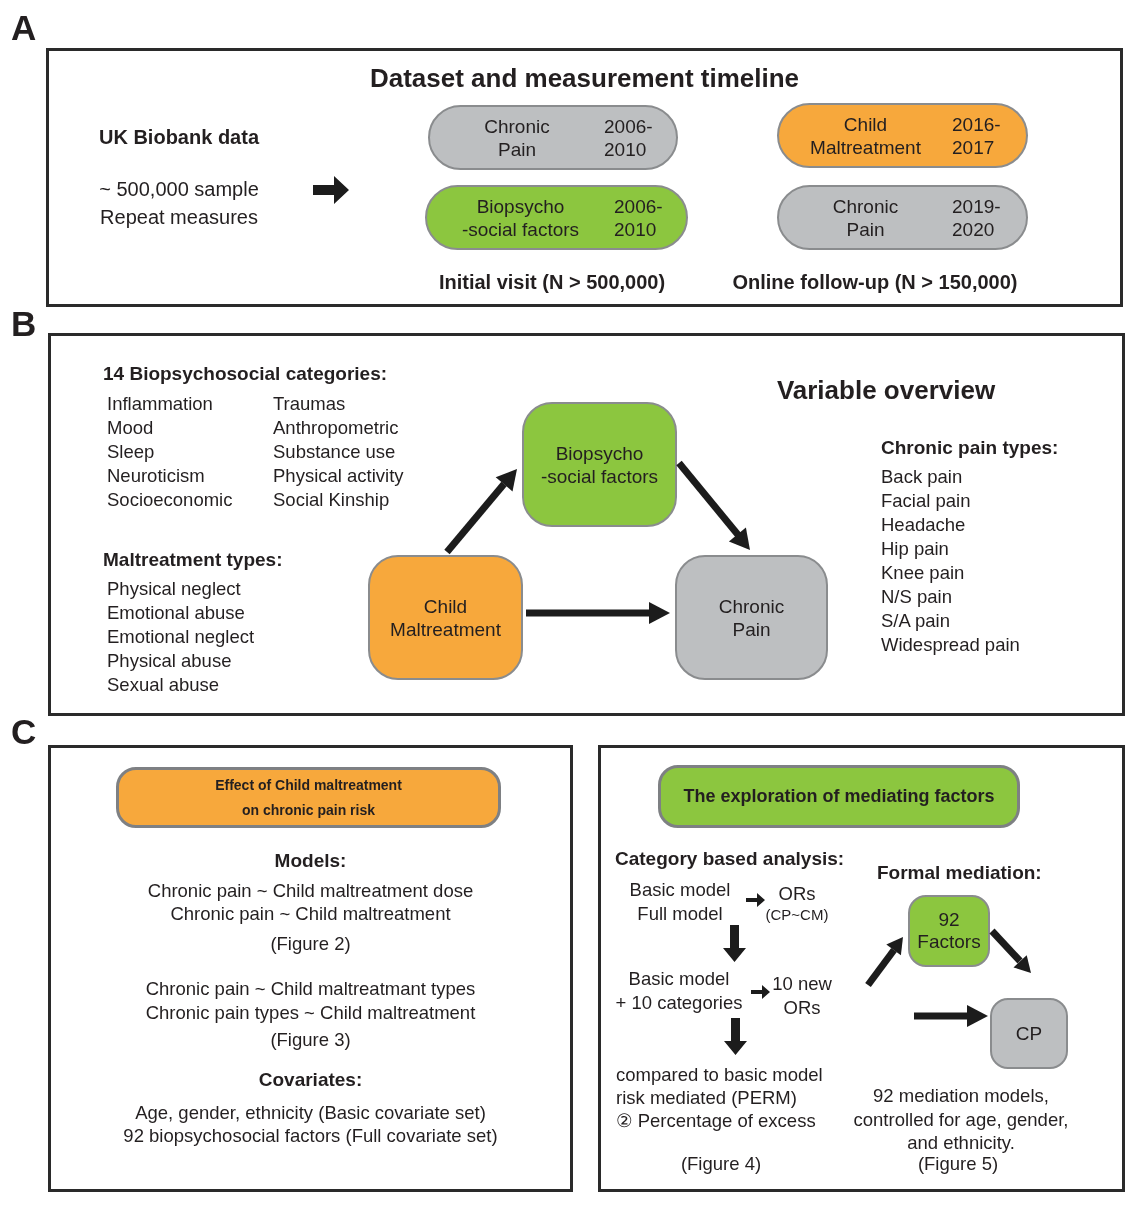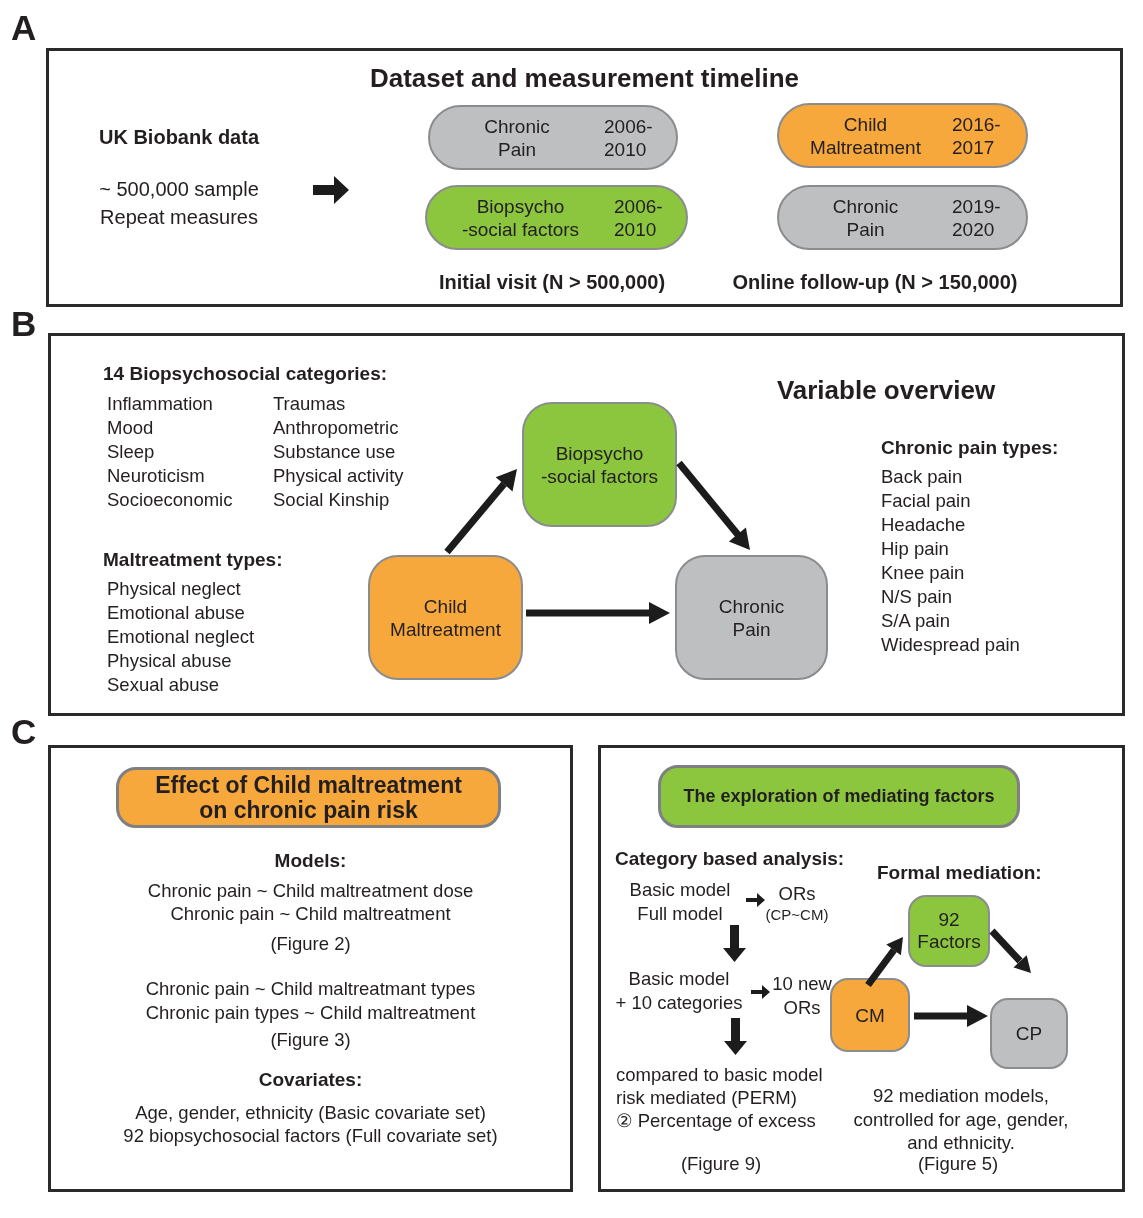--- a/index.html
+++ b/index.html
@@ -147,21 +147,21 @@
       <div>Child</div>
       <div>Maltreatment</div>
     </div>
     <div class="bnode bg-gray" style="left:624px;top:219px;width:153px;height:125px;border-radius:30px;">
       <div>Chronic</div>
       <div>Pain</div>
     </div>
   </div>
 
   <div class="panel" style="left:48px;top:745px;width:525px;height:447px;">
-    <div class="hdr-pill bg-orange" style="left:65px;top:19px;width:385px;height:61px;font-size:23px;line-height:25px;">
+    <div class="hdr-pill bg-orange" style="left:65px;top:19px;width:385px;height:61px;font-size:14px;line-height:25px;">
       <div>Effect of Child maltreatment</div>
       <div>on chronic pain risk</div>
     </div>
     <div class="abs h2 ctr" style="left:0;top:102px;width:100%;">Models:</div>
     <div class="abs body-t ctr" style="left:0;top:131px;width:100%;line-height:23px;">
       <div>Chronic pain ~ Child maltreatment dose</div>
       <div>Chronic pain ~ Child maltreatment</div>
     </div>
     <div class="abs body-t ctr" style="left:0;top:184px;width:100%;">(Figure 2)</div>
     <div class="abs body-t ctr" style="left:0;top:229px;width:100%;line-height:24px;">
@@ -199,30 +199,27 @@
     <div class="abs body-t ctr" style="left:160px;top:224px;width:82px;">
       <div>10 new</div>
       <div>ORs</div>
     </div>
 
     <div class="abs body-t" style="left:15px;top:315px;width:245px;line-height:23px;">
       <div>compared to basic model</div>
       <div>risk mediated (PERM)</div>
       <div>② Percentage of excess</div>
     </div>
-    <div class="abs body-t ctr" style="left:15px;top:404px;width:210px;">(Figure 9)</div>
+    <div class="abs body-t ctr" style="left:15px;top:404px;width:210px;">(Figure 4)</div>
 
     <div class="abs h2" style="left:276px;top:100px;margin-top:14px;">Formal mediation:</div>
 
     <div class="bnode bg-green" style="left:307px;top:147px;width:82px;height:72px;border-radius:18px;line-height:22px;">
       <div>92</div>
       <div>Factors</div>
-    </div>
-    <div class="bnode bg-orange" style="left:229px;top:230px;width:80px;height:74px;border-radius:18px;">
-      <div>CM</div>
     </div>
     <div class="bnode bg-gray" style="left:389px;top:250px;width:78px;height:71px;border-radius:18px;">
       <div>CP</div>
     </div>
 
     <div class="abs body-t ctr" style="left:200px;top:336px;width:320px;line-height:23.5px;">
       <div>92 mediation models,</div>
       <div>controlled for age, gender,</div>
       <div>and ethnicity.</div>
     </div>

